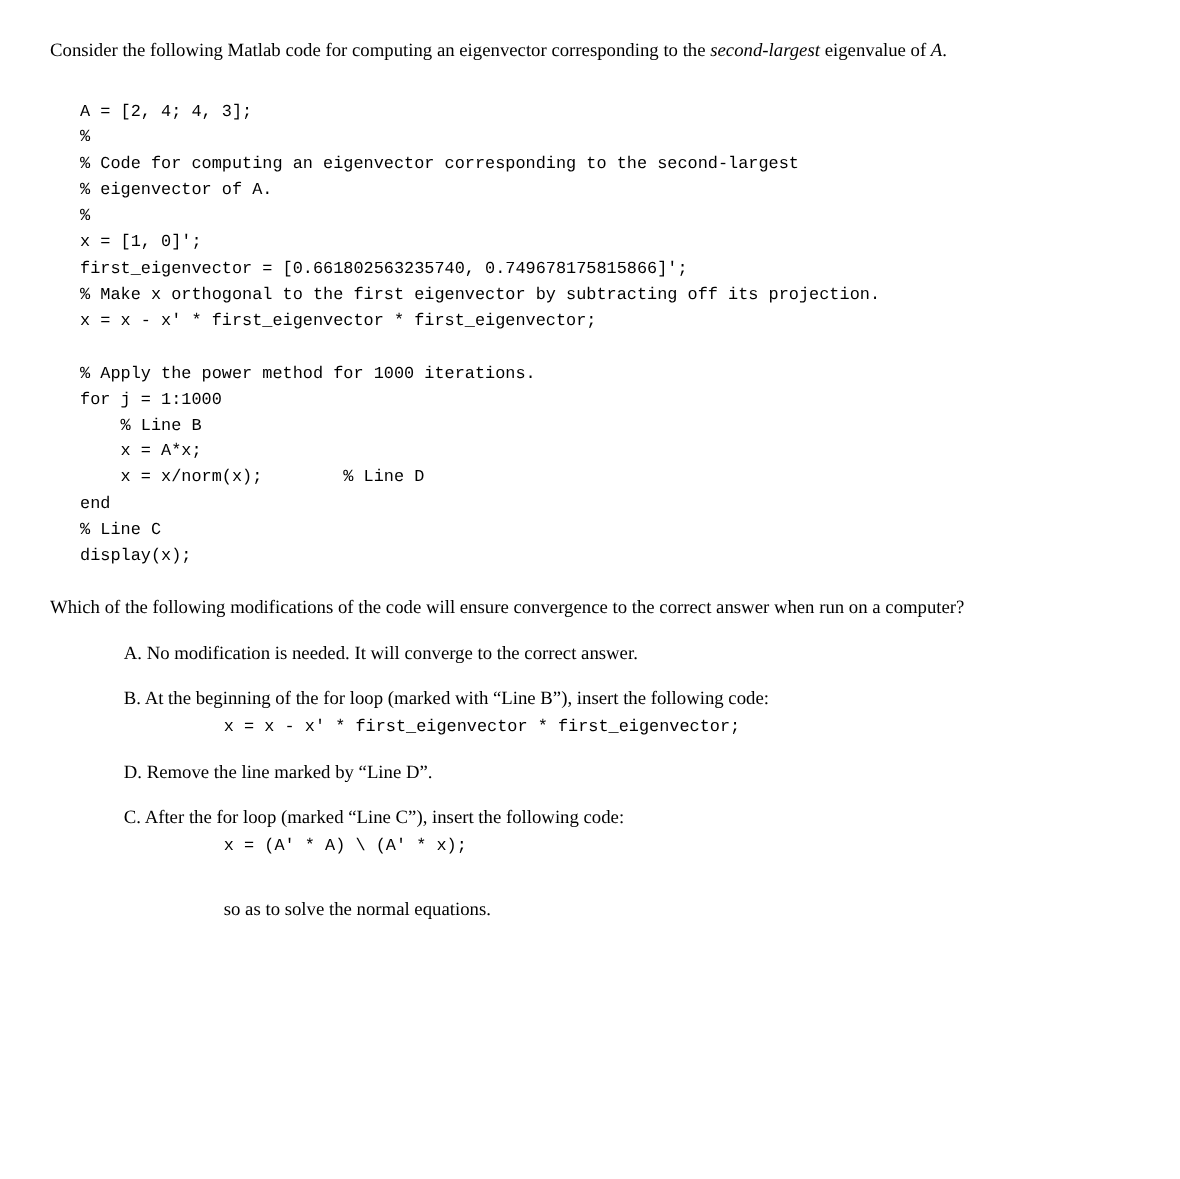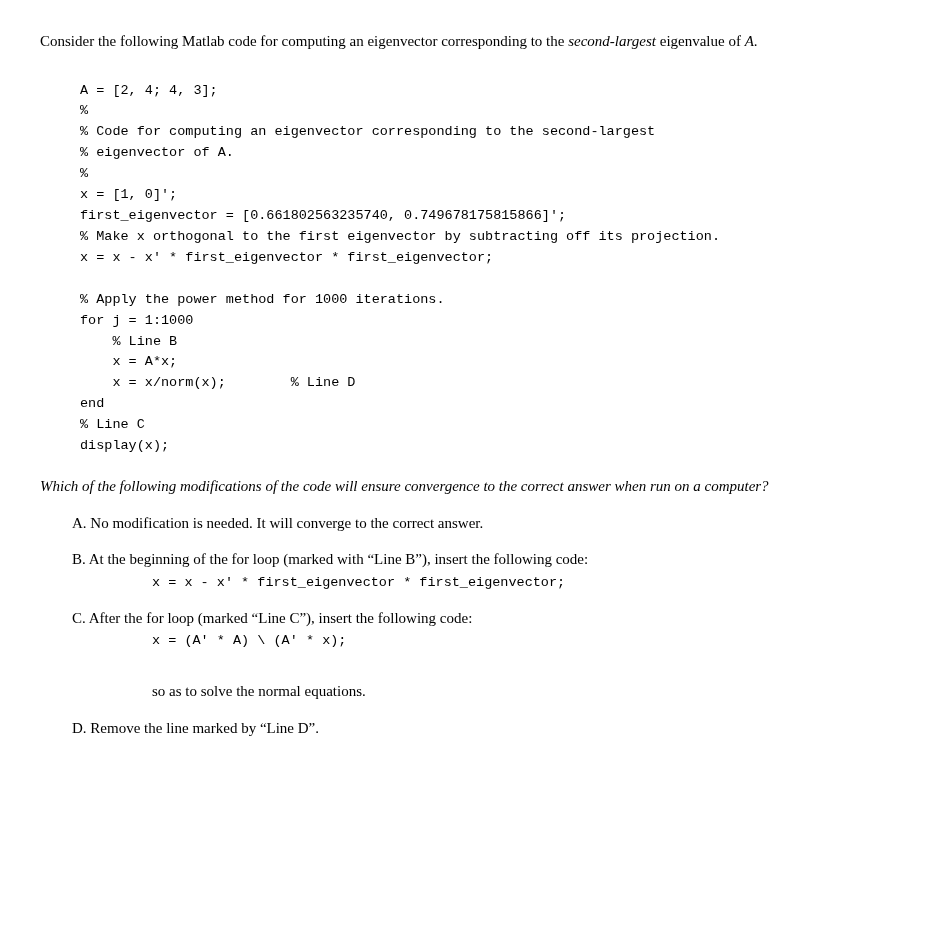--- a/index.html
+++ b/index.html
@@ -24,33 +24,32 @@
     }
 
     .intro-text em {
       font-style: italic;
     }
 
     .code-block {
       font-family: "Courier New", Courier, monospace;
       font-size: 13.5px;
       line-height: 1.55;
-      margin-left: 40px;
+      margin-left: 24px;
       margin-bottom: 18px;
       white-space: pre;
     }
 
     .question-text {
       line-height: 1.5;
       margin-bottom: 14px;
-      font-style: italic;
     }
 
     .options {
-      margin-left: 32px;
+      margin-left: 59px;
     }
 
     .option {
       margin-bottom: 14px;
       line-height: 1.5;
     }
 
     .option-label {
       font-size: 15px;
     }
@@ -106,26 +105,26 @@
   </div>
 
   <div class="option">
     <span class="option-label">B.</span>
     <span>At the beginning of the for loop (marked with “Line B”), insert the following code:</span>
     <br>
     <span class="option-code">x = x - x' * first_eigenvector * first_eigenvector;</span>
   </div>
 
   <div class="option">
+    <span class="option-label">D.</span>
+    <span>Remove the line marked by “Line D”.</span>
+  </div>
+
+  <div class="option">
     <span class="option-label">C.</span>
     <span>After the for loop (marked “Line C”), insert the following code:</span>
     <br>
     <span class="option-code">x = (A' * A) \ (A' * x);</span>
     <br>
     <span class="sub-text">so as to solve the normal equations.</span>
   </div>
 
-  <div class="option">
-    <span class="option-label">D.</span>
-    <span>Remove the line marked by “Line D”.</span>
-  </div>
-
 </div>
 
 </body></html>

